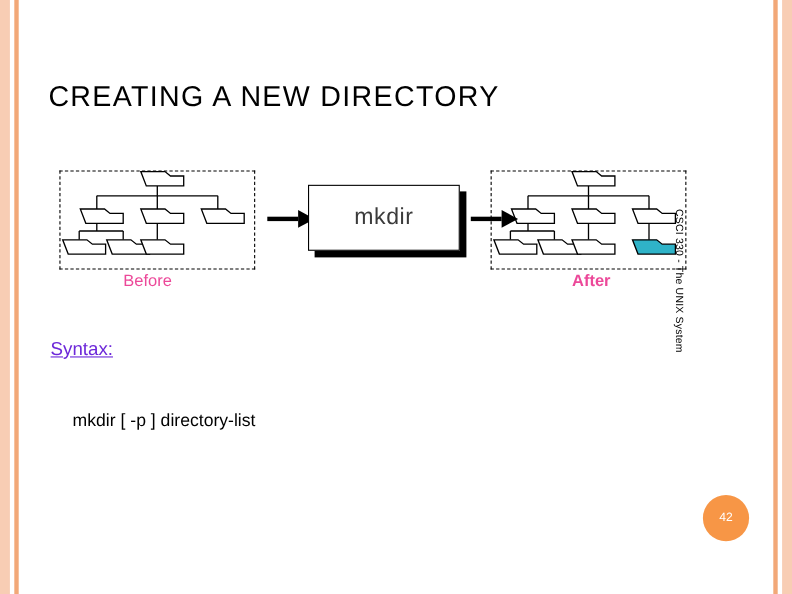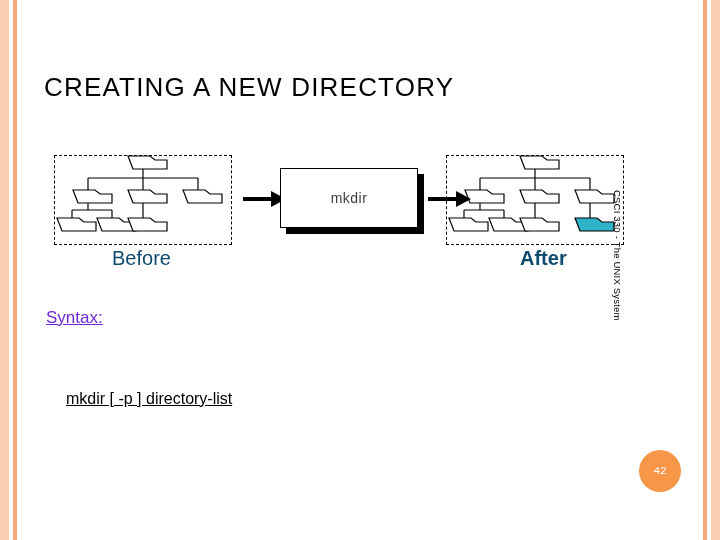--- a/index.html
+++ b/index.html
@@ -104,22 +104,22 @@
   }
   .box-after {
     left: 396px;
     top: 5px;
     width: 178px;
     height: 90px;
   }
 
   .caption {
     position: absolute;
-    font-size: 20px;
-    color: #0c4a6e;
+    font-size: 15px;
+    color: #ec4899;
   }
   .caption-before {
     left: 62px;
     top: 97px;
   }
   .caption-after {
     left: 470px;
     top: 97px;
     font-weight: bold;
   }
@@ -140,21 +140,21 @@
     width: 138px;
     height: 60px;
     background: #ffffff;
     border: 1.5px solid #000000;
     box-sizing: border-box;
     display: flex;
     align-items: center;
     justify-content: center;
   }
   .cmd-label {
-    font-size: 14px;
+    font-size: 21px;
     color: #3b3b3b;
     letter-spacing: 0.5px;
   }
 
   .arrow-svg {
     position: absolute;
     left: 0;
     top: 0;
   }
 
@@ -165,39 +165,37 @@
     top: 308px;
     font-size: 17px;
     color: #6d28d9;
     text-decoration: underline;
   }
 
   
   .syntax-code {
     position: absolute;
     left: 66px;
-    top: 390px;
+    top: 374px;
     font-size: 16px;
     color: #000000;
-    text-decoration: underline;
   }
 
   
   .page-bubble {
     position: absolute;
     left: 639px;
     top: 450px;
     width: 42px;
     height: 42px;
     border-radius: 50%;
     background: #f79646;
     display: flex;
     align-items: center;
     justify-content: center;
-    font-family: Liberation Mono, monospace;
   }
   .page-num {
     font-size: 11px;
     color: #ffffff;
   }
 </style>
 </head>
 <body>
 
 <div class="slide">

